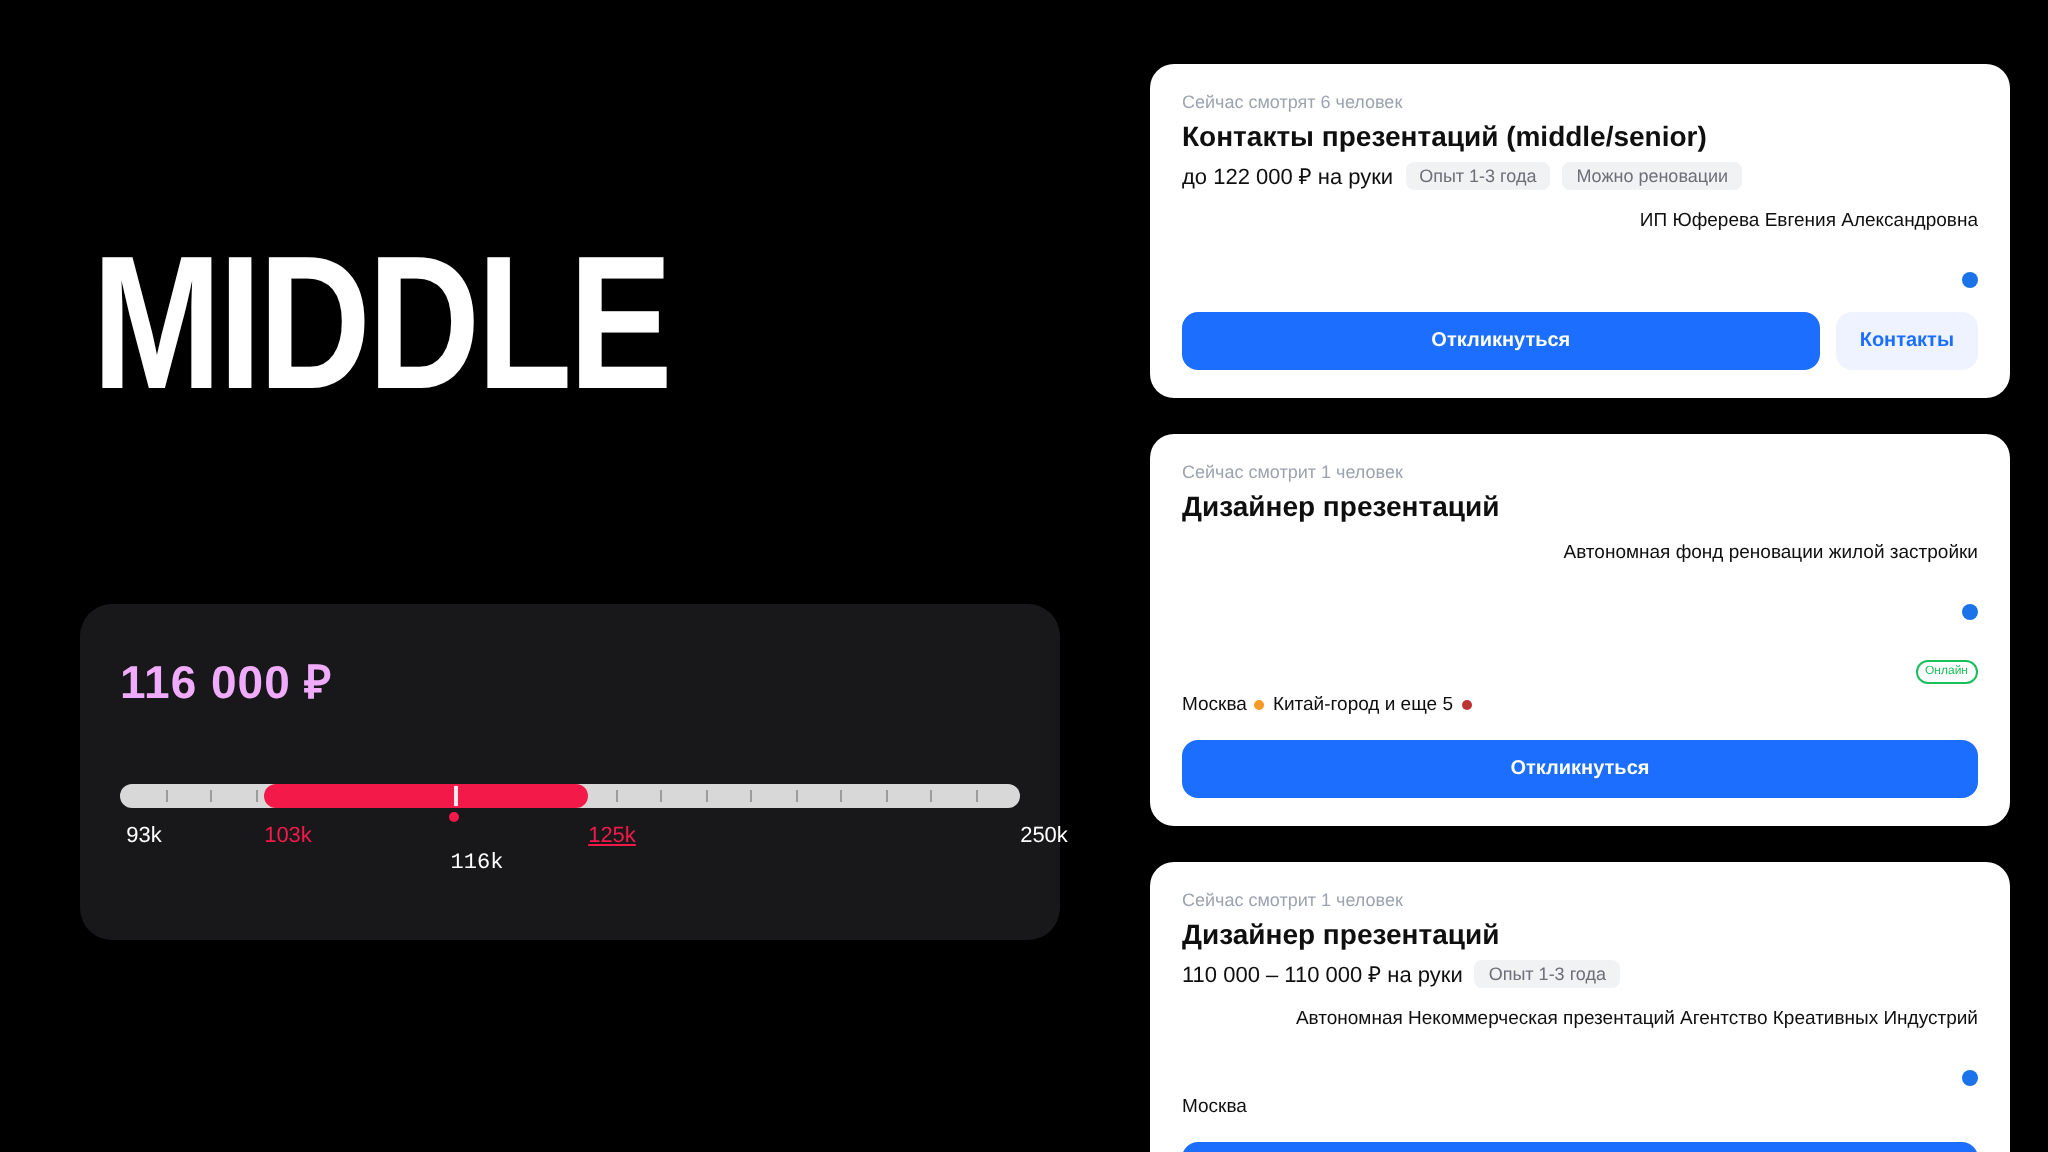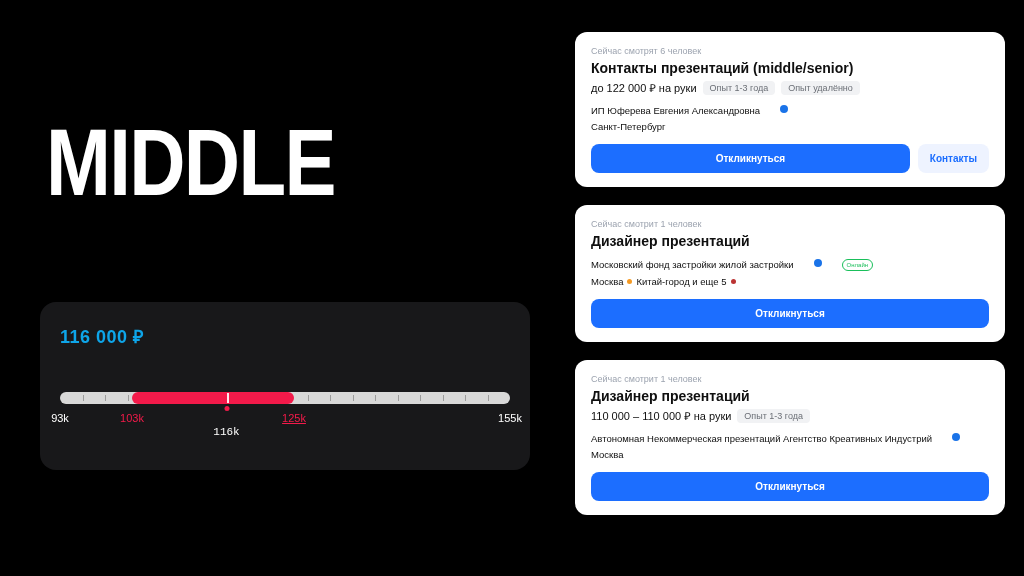--- a/index.html
+++ b/index.html
@@ -27,22 +27,22 @@
     position: absolute;
     left: 40px;
     top: 302px;
     width: 490px;
     height: 168px;
     background: #18181a;
     border-radius: 16px;
     padding: 22px 20px 16px 20px;
   }
   .salary-amount {
-    color: #0ea5e9;
-    font-size: 18px;
+    color: #f0abfc;
+    font-size: 23px;
     font-weight: 700;
     letter-spacing: 0.5px;
   }
   .slider-wrap {
     position: absolute;
     left: 20px; right: 20px;
     top: 90px;
   }
   .slider-track {
     position: relative;
@@ -84,20 +84,21 @@
   .slider-labels {
     position: relative;
     margin-top: 8px;
     height: 30px;
   }
   .sl {
     position: absolute;
     transform: translateX(-50%);
     font-size: 11px;
     top: 0;
+    margin-left: 12px;
   }
   .sl.white { color: #fff; }
   .sl.red { color: #f31a4a; }
   .sl.center { top: 14px; color: #fff; }
 
   .cards {
     position: absolute;
     left: 575px;
     top: 32px;
     width: 430px;
@@ -134,23 +135,24 @@
     color: #6b6f76;
     font-size: 9px;
     padding: 2px 7px;
     border-radius: 4px;
   }
   .company {
     margin-top: 10px;
     font-size: 9.5px;
     color: #0f0f0f;
     display: flex;
-    align-items: flex-start;
+    align-items: flex-end;
     gap: 20px;
     flex-wrap: wrap;
+    flex-direction: column;
   }
   .verify {
     display: inline-flex;
     width: 8px; height: 8px;
     background: #1a73e8;
     border-radius: 50%;
     position: relative;
   }
   .online-badge {
     display: inline-block;
@@ -232,52 +234,49 @@
           <span style="left: 95%;"></span>
         </div>
       <div class="slider-fill" id="fill" style="left: 16%; width: 36%;"></div>
       <div class="slider-handle" id="handle" style="left: 37%;"></div>
       <div class="slider-dot-mark" id="middot" style="left: 37%;"></div>
     </div>
     <div class="slider-labels">
       <div class="sl white" id="lab-min" style="left: 0%;">93k</div>
       <div class="sl red" id="lab-low" style="left: 16%;">103k</div>
       <div class="sl red" id="lab-high" style="left: 52%; text-decoration: underline;">125k</div>
-      <div class="sl white" id="lab-max" style="left: 100%;">155k</div>
+      <div class="sl white" id="lab-max" style="left: 100%;">250k</div>
       <div class="sl center" id="lab-mid" style="left: 37%; font-family: Liberation Mono, monospace;">116k</div>
     </div>
   </div>
 </div>
 
 <div class="cards" id="cards">
     <div class="card">
       <div class="viewers">Сейчас смотрят 6 человек</div>
       <div class="role">Контакты презентаций (middle/senior)</div>
       <div class="salary-line">
         <span>до 122 000 ₽ на руки</span>
         <span class="pill">Опыт 1-3 года</span>
-        <span class="pill">Опыт удалённо</span>
+        <span class="pill">Можно реновации</span>
       </div>
       <div class="company">
         <span>ИП Юферева Евгения Александровна</span>
         <span class="verify"></span>
-      </div>
-      <div class="loc">
-        <span>Санкт-Петербург</span>
       </div>
       <div class="btn-row">
         <div class="btn-primary">Откликнуться</div>
         <div class="btn-secondary">Контакты</div>
       </div>
     </div>
     <div class="card">
       <div class="viewers">Сейчас смотрит 1 человек</div>
       <div class="role">Дизайнер презентаций</div>
       <div class="company">
-        <span>Московский фонд застройки жилой застройки</span>
+        <span>Автономная фонд реновации жилой застройки</span>
         <span class="verify"></span>
         <span class="online-badge">Онлайн</span>
       </div>
       <div class="loc">
         <span>Москва</span>
         <span class="metro-dot" style="background: rgb(245, 154, 35);"></span>
         <span>Китай-город и еще 5</span>
         <span class="metro-dot" style="background: rgb(187, 51, 51);"></span>
       </div>
       <div class="btn-row">

